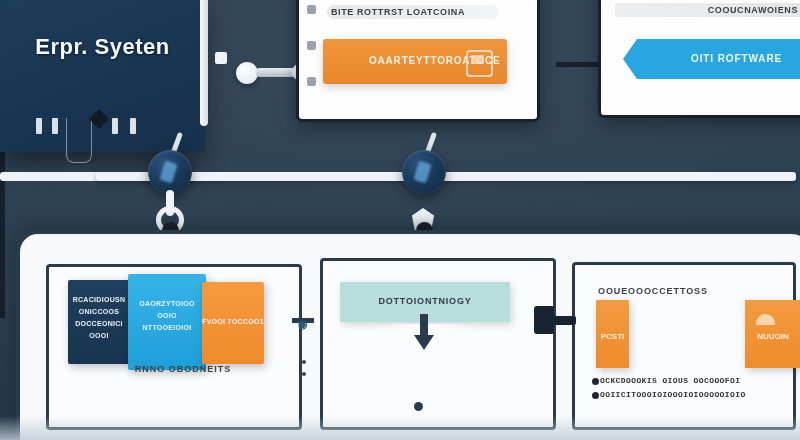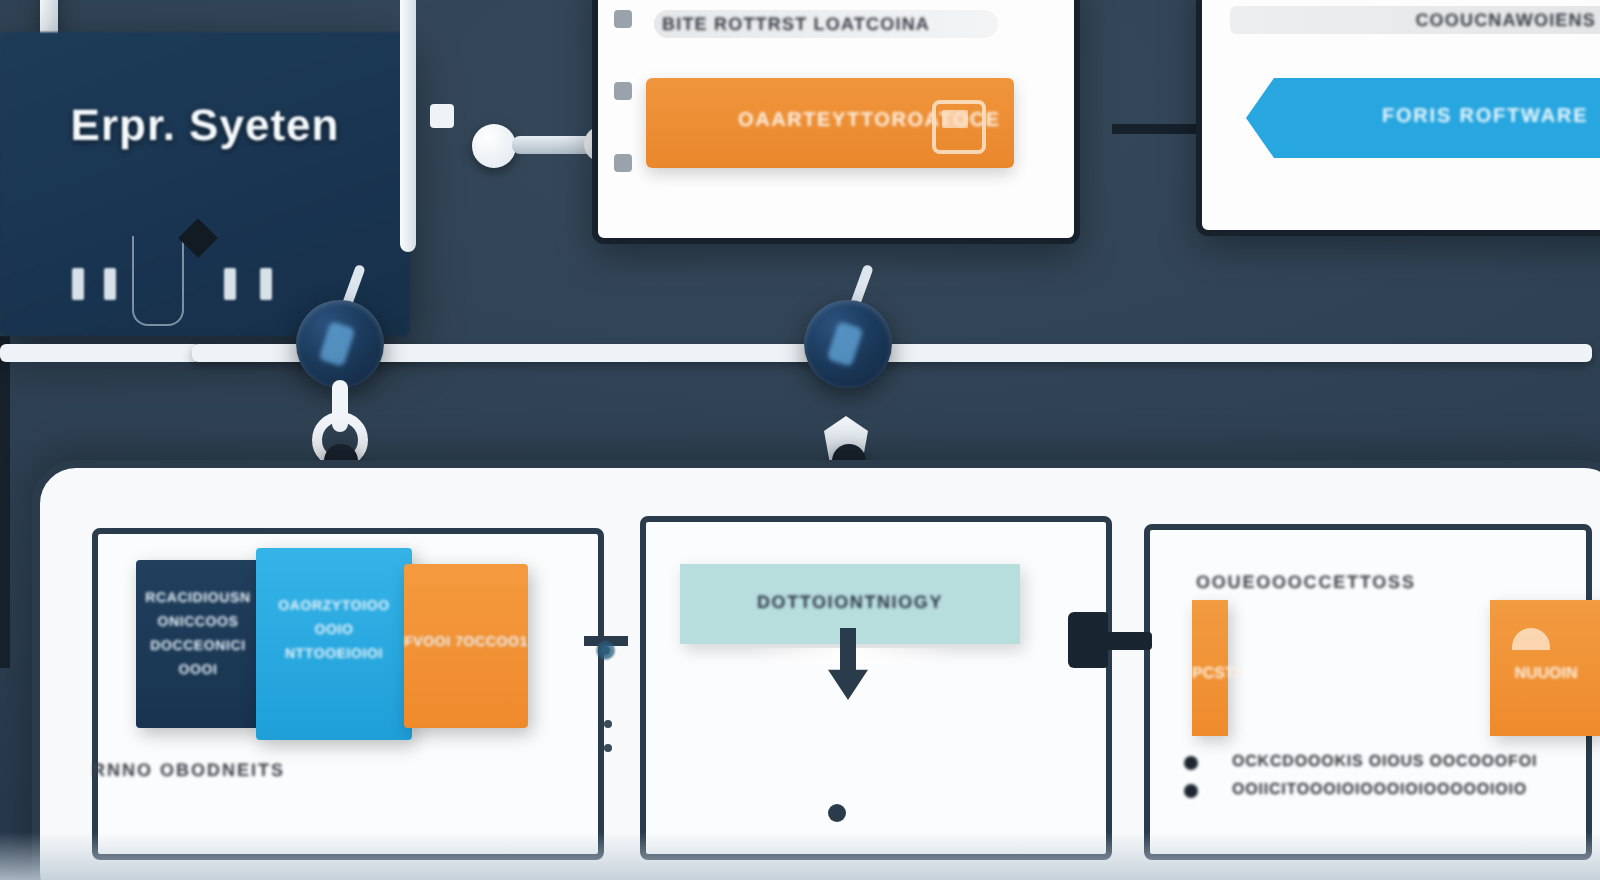--- a/index.html
+++ b/index.html
@@ -17,21 +17,20 @@
   
   .card{position:absolute;background:#fdfdfd;border-radius:6px;
         box-shadow:0 6px 18px rgba(0,0,0,.35);}
   .card.outline{border:3px solid #16212c;}
   
   #heroCard{
     left:38px;top:-18px;width:205px;height:152px;
     background:linear-gradient(160deg,#1d3c58 0%,#193450 60%,#17304a 100%);
     border-radius:3px;
     box-shadow:0 10px 26px rgba(0,0,0,.45);
-    margin-top:16px;
   }
   #heroTitle{
     position:absolute;left:0;right:0;top:34px;text-align:center;
     color:#f4f8fb;font-size:22px;font-weight:700;letter-spacing:.5px;
     text-shadow:0 1px 3px rgba(0,0,0,.6);
     filter:blur(0.35px);
   }
   .hero-tick{position:absolute;width:6px;height:16px;background:#e9f0f5;border-radius:1px;opacity:.92;}
   #heroSpineL{position:absolute;left:20px;top:-10px;width:9px;height:142px;
     background:linear-gradient(90deg,#f2f6f9,#cdd7df);border-radius:5px;
@@ -113,22 +112,22 @@
     box-shadow:0 -4px 18px rgba(0,0,0,.25);}
   .panel{position:absolute;background:#fbfcfd;border:3px solid #2a3b4c;border-radius:4px;}
   
   #p1{left:46px;top:264px;width:250px;height:160px;}
   .block{position:absolute;border-radius:2px;box-shadow:2px 3px 9px rgba(0,0,0,.25);}
   #b1{left:68px;top:280px;width:62px;height:84px;background:linear-gradient(180deg,#21405e,#17334f);}
   #b2{left:128px;top:274px;width:78px;height:96px;background:linear-gradient(180deg,#35b4e8,#1f9fd8);}
   #b3{left:202px;top:282px;width:62px;height:82px;background:linear-gradient(180deg,#f49a3e,#ef8a2c);}
   .block-txt{position:absolute;left:0;right:0;color:#eaf3fa;font-size:7px;font-weight:700;
     text-align:center;line-height:12px;filter:blur(0.7px);letter-spacing:.3px;}
-  #p1cap{position:absolute;left:0;right:0;top:380px;
-    color:#3c4148;font-size:9px;font-weight:700;letter-spacing:1px;filter:blur(0.75px);}
+  #p1cap{position:absolute;left:0;right:0;top:364px;text-align:center;
+    color:#3c4148;font-size:9px;font-weight:700;letter-spacing:1px;filter:blur(0.75px);padding-left:12px;}
   #p1Conn{position:absolute;left:292px;top:318px;width:22px;height:5px;background:#2a3b4c;}
   .mini-glyph{position:absolute;color:#2b5e7d;font-size:11px;font-weight:700;filter:blur(0.5px);}
   .dotcol{position:absolute;width:4px;height:4px;border-radius:50%;background:#3a4a57;}
   
   #p2{left:320px;top:258px;width:230px;height:166px;}
   .tealbar{position:absolute;background:#b8dddd;box-shadow:2px 3px 8px rgba(0,0,0,.16);}
   #t1{left:340px;top:282px;width:170px;height:40px;}
   #t2{left:340px;top:336px;width:170px;height:40px;}
   .teal-txt{position:absolute;left:0;right:0;top:14px;text-align:center;color:#2f3a44;
     font-size:9px;font-weight:700;letter-spacing:.8px;filter:blur(0.7px);}
@@ -138,27 +137,27 @@
     background:linear-gradient(90deg,rgba(255,255,255,0),#ffffff,rgba(255,255,255,0));}
   #p2cap{position:absolute;left:320px;width:230px;top:386px;text-align:center;
     color:#3c4148;font-size:9px;font-weight:700;letter-spacing:1px;filter:blur(0.75px);}
   #p2dot{position:absolute;left:414px;top:402px;width:9px;height:9px;border-radius:50%;background:#2a3b4c;}
   #p2Conn{position:absolute;left:550px;top:318px;width:26px;height:5px;background:#2a3b4c;}
   #p2Knob{position:absolute;left:540px;top:306px;width:14px;height:28px;background:#18242f;border-radius:2px;}
   
   #p3{left:572px;top:262px;width:218px;height:162px;}
   #p3title{position:absolute;left:598px;top:286px;color:#3c4148;font-size:9px;
     font-weight:700;letter-spacing:.9px;filter:blur(0.75px);}
-  .obar{position:absolute;top:300px;width:18px;height:68px;
+  .obar{position:absolute;top:300px;width:33px;height:68px;
     background:linear-gradient(180deg,#f29b41,#ee8b2c);box-shadow:2px 3px 8px rgba(0,0,0,.2);}
   .obar-txt{position:absolute;left:0;right:0;top:32px;text-align:center;color:#fdeedd;
     font-size:8px;font-weight:700;filter:blur(0.7px);}
   #p3bullets{position:absolute;left:592px;top:376px;width:196px;}
-  .bullet{position:relative;padding-left:24px;margin-bottom:5px;color:#31363c;
-    font-size:8px;font-weight:700;letter-spacing:.4px;filter:blur(0.75px);white-space:nowrap;}
+  .bullet{position:relative;padding-left:8px;margin-bottom:5px;color:#31363c;
+    font-size:8px;font-weight:700;letter-spacing:.4px;filter:blur(0.75px);white-space:nowrap;font-family:Liberation Mono, monospace;}
   .bullet:before{content:"";position:absolute;left:0;top:2px;width:7px;height:7px;
     border-radius:50%;background:#1d2630;}
   #p3Conn{position:absolute;left:548px;top:316px;width:28px;height:9px;background:#18242f;border-radius:2px;}
   #p3Knob{position:absolute;left:534px;top:306px;width:18px;height:28px;background:#18242f;border-radius:3px;}
   
   #glare{position:absolute;left:0;bottom:0;width:800px;height:24px;
     background:linear-gradient(180deg,rgba(205,215,224,.0),rgba(190,203,214,.85));}
 </style>
 </head>
 <body>
@@ -191,21 +190,21 @@
       <div id="midBtnTxt">OAARTEYTTOROATOCE</div>
       <div id="midBtnIcon"></div>
     </div>
   </div>
 
   <div id="dropRightH"></div>
   <div id="rightCard" class="card outline">
     <div id="rightBarLabel"></div>
     <div id="rightLabelTxt" class="ghost-text">COOUCNAWOIENS</div>
     <div id="rightArrow">
-      <div id="rightArrowTxt">FORIS ROFTWARE</div>
+      <div id="rightArrowTxt">OITI ROFTWARE</div>
     </div>
   </div>
   <div id="rightDiamond"></div>
 
   <div id="dropMid"></div>
   <div id="dropRight"></div>
   <div id="stubL"></div>
   <div id="mainRail" class="rail"></div>
 
   <div id="nodeA" class="node">

